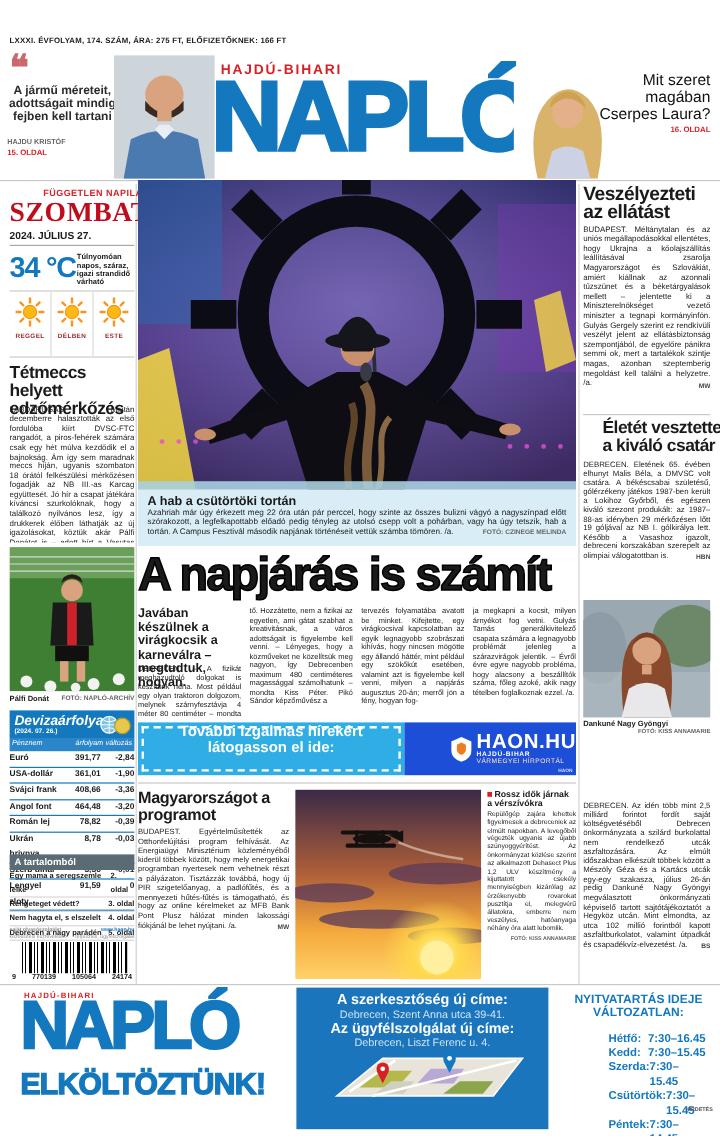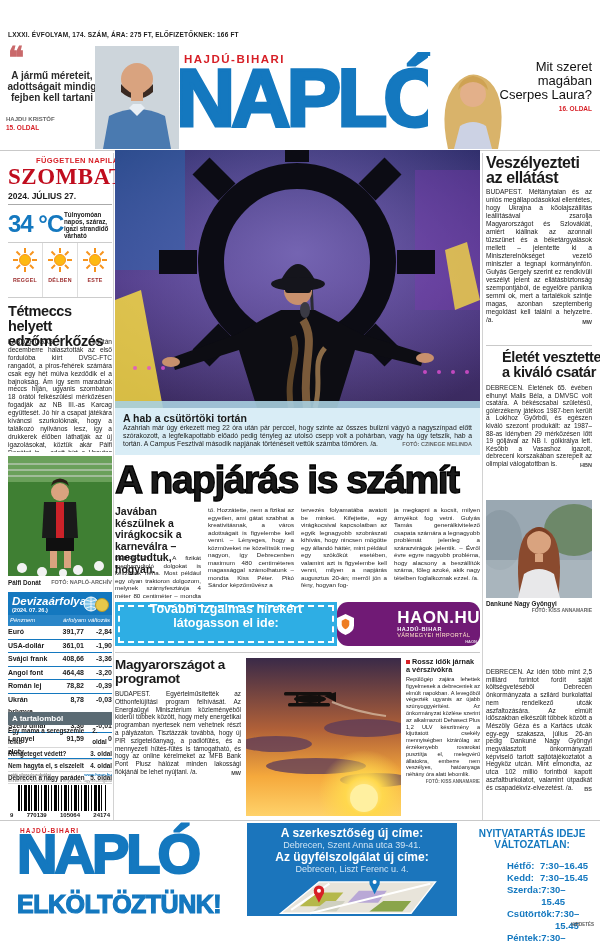--- a/index.html
+++ b/index.html
@@ -321,21 +321,21 @@
   <div class="abs just ovh" style="left:115px;top:554px;width:86px;height:44px;font-size:6.2px;line-height:7.5px;">DEBRECEN. – A fizikát meghazudtoló dolgokat is készítünk néha. Most például egy olyan traktoron dolgozom, melynek szárnyfesztávja 4 méter 80 centiméter – mondta a Haonnak Kiss Péter statikai épí-</div>
   <div class="abs just ovh" style="left:208px;top:506px;width:86px;height:92px;font-size:6.2px;line-height:7.5px;">tő. Hozzátette, nem a fizikai az egyetlen, ami gátat szabhat a kreativitásnak, a város adottságait is figyelembe kell venni. – Lényeges, hogy a közműveket ne közelítsük meg nagyon, így Debrecenben maximum 480 centiméteres magassággal számolhatunk – mondta Kiss Péter. Pikó Sándor képzőművész a</div>
   <div class="abs just ovh" style="left:301px;top:506px;width:86px;height:92px;font-size:6.2px;line-height:7.5px;">tervezés folyamatába avatott be minket. Kifejtette, egy virágkocsival kapcsolatban az egyik legnagyobb szobrászati kihívás, hogy nincsen mögötte egy állandó háttér, mint például egy szökőkút esetében, valamint azt is figyelembe kell venni, milyen a napjárás augusztus 20-án; merről jön a fény, hogyan fog-</div>
   <div class="abs just ovh" style="left:394px;top:506px;width:86px;height:92px;font-size:6.2px;line-height:7.5px;">ja megkapni a kocsit, milyen árnyékot fog vetni. Gulyás Tamás generálkivitelező csapata számára a legnagyobb problémát jelenleg a szárazvirágok jelentik. – Évről évre egyre nagyobb probléma, hogy alacsony a beszállítók száma, főleg azoké, akik nagy tételben foglalkoznak ezzel. /a.</div>
 
   <div class="abs" style="left:115px;top:602px;width:365px;height:44px;display:flex;">
     <div style="width:222px;background:#2eaee4;position:relative;display:flex;justify-content:center;">
       <div style="position:absolute;inset:3px;border:2px dashed #fff;"></div>
       <div style="color:#fff;font-weight:bold;font-size:12.5px;line-height:14px;text-align:center;width:190px;position:relative;">További izgalmas hírekért látogasson el ide:</div>
     </div>
-    <div style="flex:1;background:#701a75;position:relative;display:flex;align-items:center;justify-content:space-between;border-radius:11px;">
+    <div style="flex:1;background:#1d4ed8;position:relative;display:flex;align-items:center;justify-content:flex-end;">
       <svg width="17" height="21" viewBox="0 0 18 22" style="margin-right:4px;">
         <path d="M9,0 L18,4 V12 Q18,19 9,22 Q0,19 0,12 V4 Z" fill="#fff"></path>
         <path d="M9,5 L13,7 V11 Q13,14 9,16 Q5,14 5,11 V7 Z" fill="#ee7d22"></path>
       </svg>
       <div>
         <div style="color:#fff;font-weight:bold;font-size:17px;line-height:16px;letter-spacing:.5px;">HAON.HU</div>
         <div style="color:#fff;font-size:5.5px;font-weight:bold;letter-spacing:.6px;">HAJDÚ-BIHAR</div>
         <div style="color:#ffe2c8;font-size:5.5px;letter-spacing:.4px;">VÁRMEGYEI HÍRPORTÁL</div>
       </div>
       <div style="position:absolute;right:3px;bottom:2px;color:#fff;font-size:4px;font-weight:bold;opacity:.8;">HAON</div>
@@ -417,21 +417,21 @@
   </div>
 
   <div class="abs just ovh" style="left:486px;top:668px;width:106px;height:150px;font-size:6.5px;line-height:7.7px;"><span>DEBRECEN. Az idén több mint 2,5 milliárd forintot fordít saját költségvetéséből Debrecen önkormányzata a szilárd burkolattal nem rendelkező utcák aszfaltozására. Az elmúlt időszakban elkészült többek között a Mészöly Géza és a Kartács utcák egy-egy szakasza, július 26-án pedig Dankuné Nagy Gyöngyi megválasztott önkormányzati képviselő tartott sajtótájékoztatót a Hegyköz utcán. Mint elmondta, az utca 102 millió forintból kapott aszfaltburkolatot, valamint útpadkát és csapadékvíz-elvezetést. /a.</span><span class="src">BS</span></div>
 
   <div class="hrule" style="left:0;top:820px;width:600px;"></div>
 
   <div class="abs red" style="left:20px;top:827px;font-size:6.5px;font-weight:bold;letter-spacing:1px;">HAJDÚ-BIHARI</div>
   <div class="abs logo" style="left:17px;top:822px;font-size:56px;line-height:64px;letter-spacing:-3px;-webkit-text-stroke:2.2px #1478bf;">NAPLÓ</div>
   <div class="abs" style="left:17px;top:890px;font-size:25px;font-weight:bold;color:#1478bf;letter-spacing:-.5px;-webkit-text-stroke:1.2px #1478bf;">ELKÖLTÖZTÜNK!</div>
 
-  <div class="abs" style="left:247px;top:823px;width:210px;height:93px;background:#1b75bc;color:#fff;text-align:center;overflow:hidden;">
+  <div class="abs" style="left:247px;top:823px;width:210px;height:118px;background:#1b75bc;color:#fff;text-align:center;overflow:hidden;">
     <div style="font-size:12px;font-weight:bold;margin-top:3px;">A szerkesztőség új címe:</div>
     <div style="font-size:9px;color:#cfe4f4;">Debrecen, Szent Anna utca 39-41.</div>
     <div style="font-size:12px;font-weight:bold;">Az ügyfélszolgálat új címe:</div>
     <div style="font-size:9px;color:#cfe4f4;">Debrecen, Liszt Ferenc u. 4.</div>
     <svg width="200" height="40" viewBox="0 0 200 46" style="margin-top:1px;">
       <polygon points="18,44 62,8 196,8 168,44" fill="#e8e4da" stroke="#fff" stroke-width="1.5"></polygon>
       <polygon points="40,36 60,20 90,20 76,36" fill="#b5b84a"></polygon>
       <polygon points="95,32 108,18 140,18 130,32" fill="#b9a8d6"></polygon>
       <polygon points="120,42 136,30 168,30 158,42" fill="#8aa54a"></polygon>
       <polygon points="55,42 70,30 92,30 82,42" fill="#cfd0c0"></polygon>

